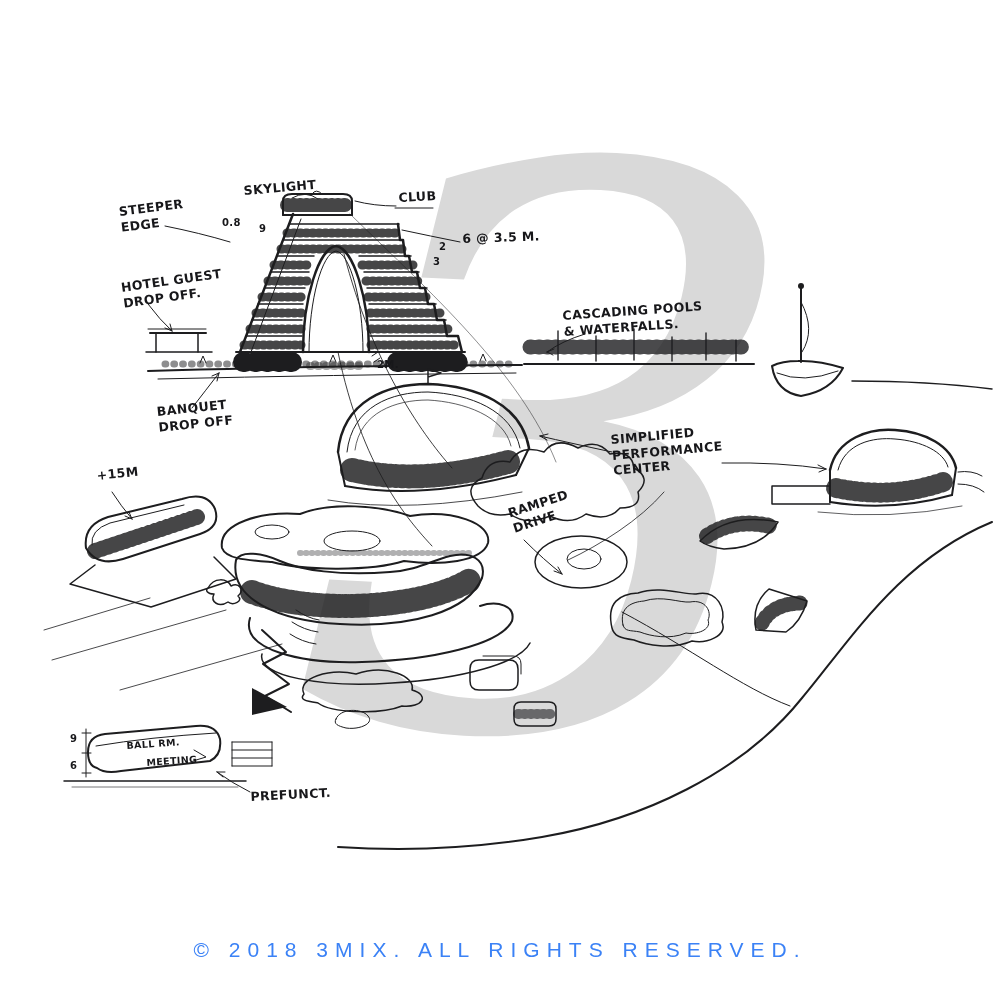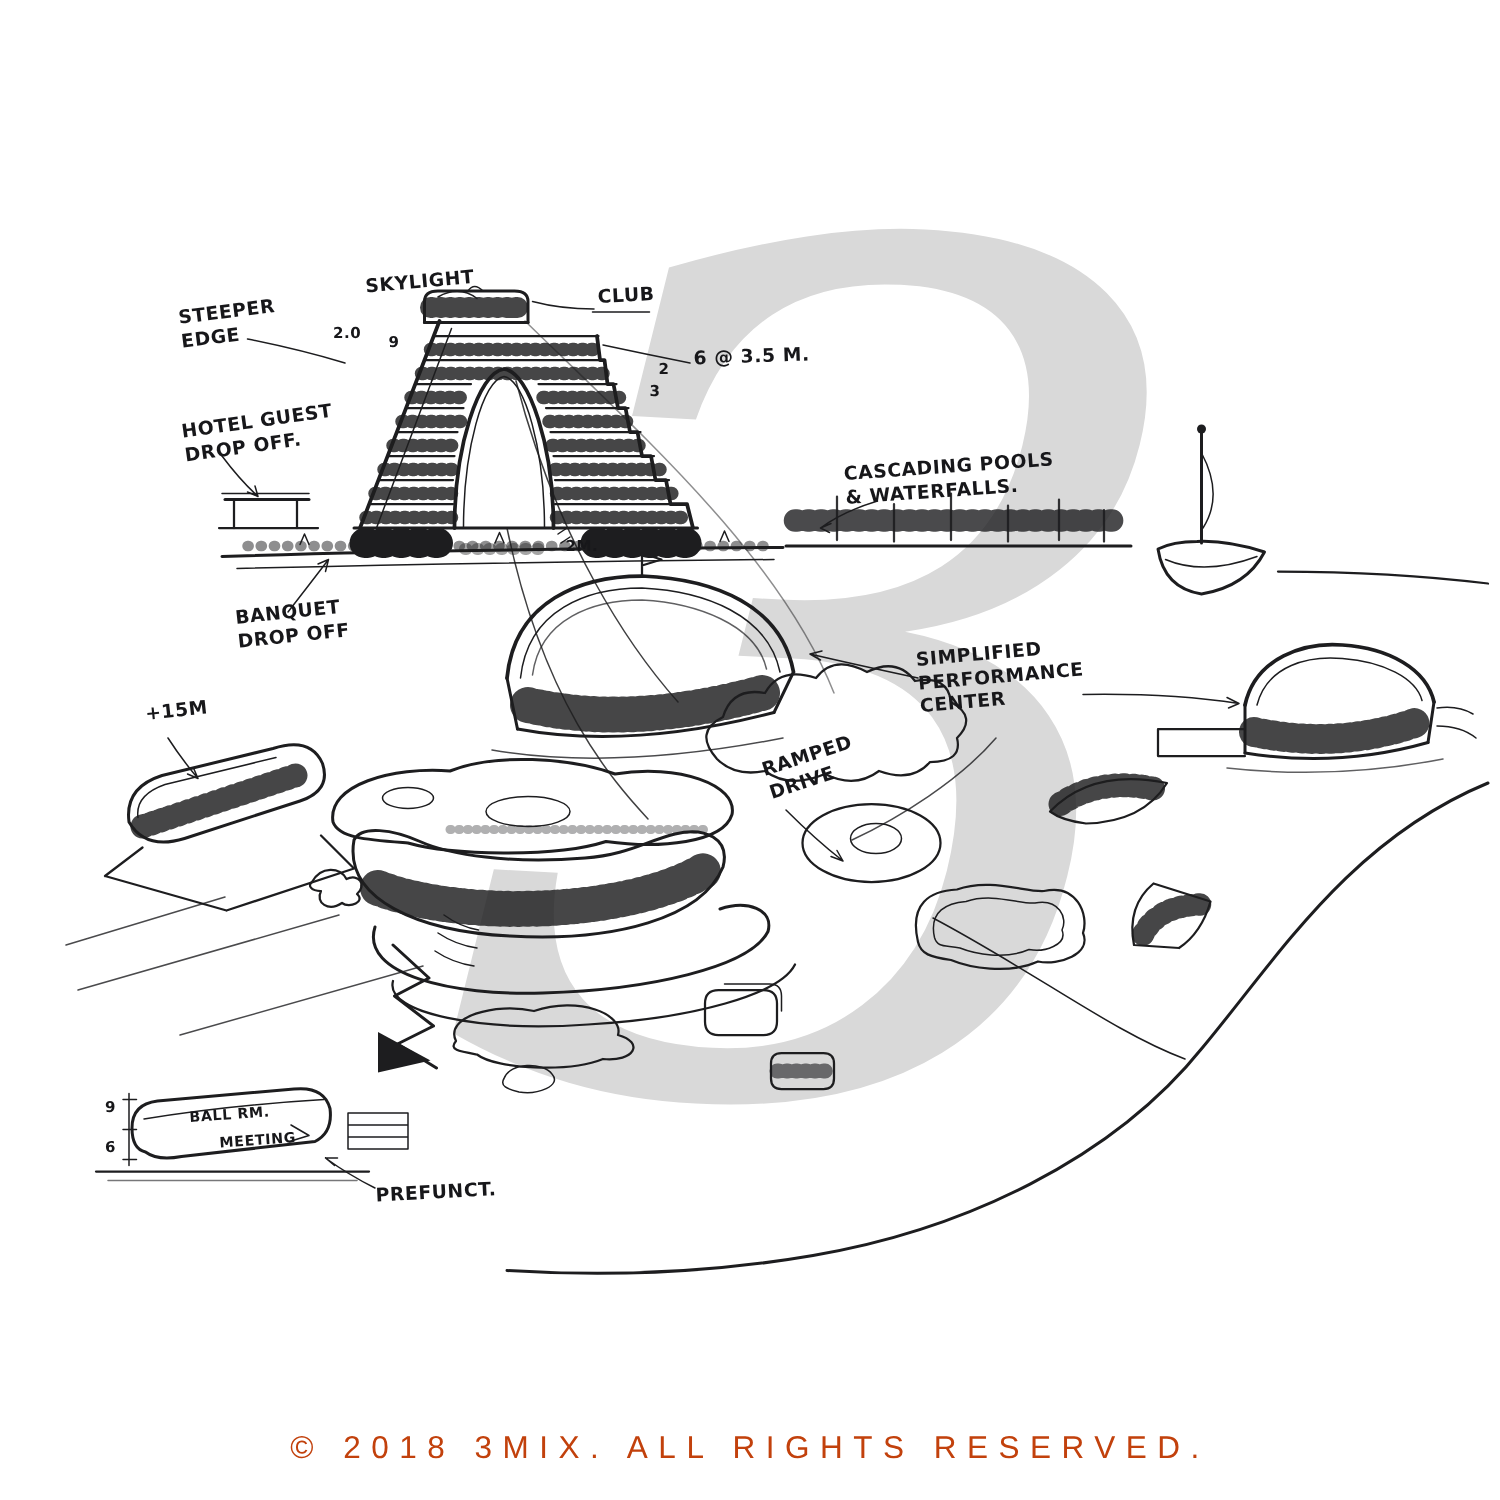--- a/index.html
+++ b/index.html
@@ -21,23 +21,22 @@
   svg.sketch .fillink{fill:#1d1d1f;stroke:none}
   .ann{
     position:absolute;color:#17171a;font-weight:700;font-size:12.5px;
     letter-spacing:.4px;line-height:1.25;white-space:pre-line;
     transform-origin:left top;
   }
   .sm{font-size:10px}
   .xs{font-size:9.5px}
   .footer{
     position:absolute;left:0;right:0;top:938px;text-align:center;
-    color:#c2410c;font-size:21px;letter-spacing:7px;
+    color:#3b82f6;font-size:21px;letter-spacing:7px;
     font-family:"Liberation Sans",sans-serif;
-    margin-top:16px;
   }
 </style>
 </head>
 <body>
 
 <div class="watermark">3</div>
 
 <svg class="sketch" width="1000" height="1000" viewBox="0 0 1000 1000">
 
   <g>
@@ -193,21 +192,21 @@
     <path d="M344,254 C372,362 420,432 452,468" stroke-width="1" opacity="0.85"></path>
     <path d="M338,352 C362,468 408,520 432,546" stroke-width="1" opacity="0.85"></path>
     <path d="M350,214 C430,292 520,372 556,462" stroke-width="1" opacity="0.5"></path>
   </g>
 </svg>
 
 <div class="ann" style="left:243px;top:183px;transform:rotate(-5deg)">SKYLIGHT</div>
 <div class="ann" style="left:398px;top:190px;transform:rotate(-3deg)">CLUB</div>
 <div class="ann" style="left:118px;top:204px;transform:rotate(-7deg)">STEEPER
 EDGE</div>
-<div class="ann sm" style="left:222px;top:217px">2.0</div>
+<div class="ann sm" style="left:222px;top:217px">0.8</div>
 <div class="ann sm" style="left:259px;top:223px">9</div>
 <div class="ann sm" style="left:439px;top:241px">2</div>
 <div class="ann sm" style="left:433px;top:256px">3</div>
 <div class="ann" style="left:462px;top:231px;transform:rotate(-2deg)">6 @ 3.5 M.</div>
 <div class="ann" style="left:120px;top:280px;transform:rotate(-8deg)">HOTEL GUEST
 DROP OFF.</div>
 <div class="ann sm" style="left:377px;top:359px">2M.</div>
 <div class="ann" style="left:562px;top:308px;transform:rotate(-4deg)">CASCADING POOLS
 &amp; WATERFALLS.</div>
 <div class="ann" style="left:156px;top:404px;transform:rotate(-6deg)">BANQUET

